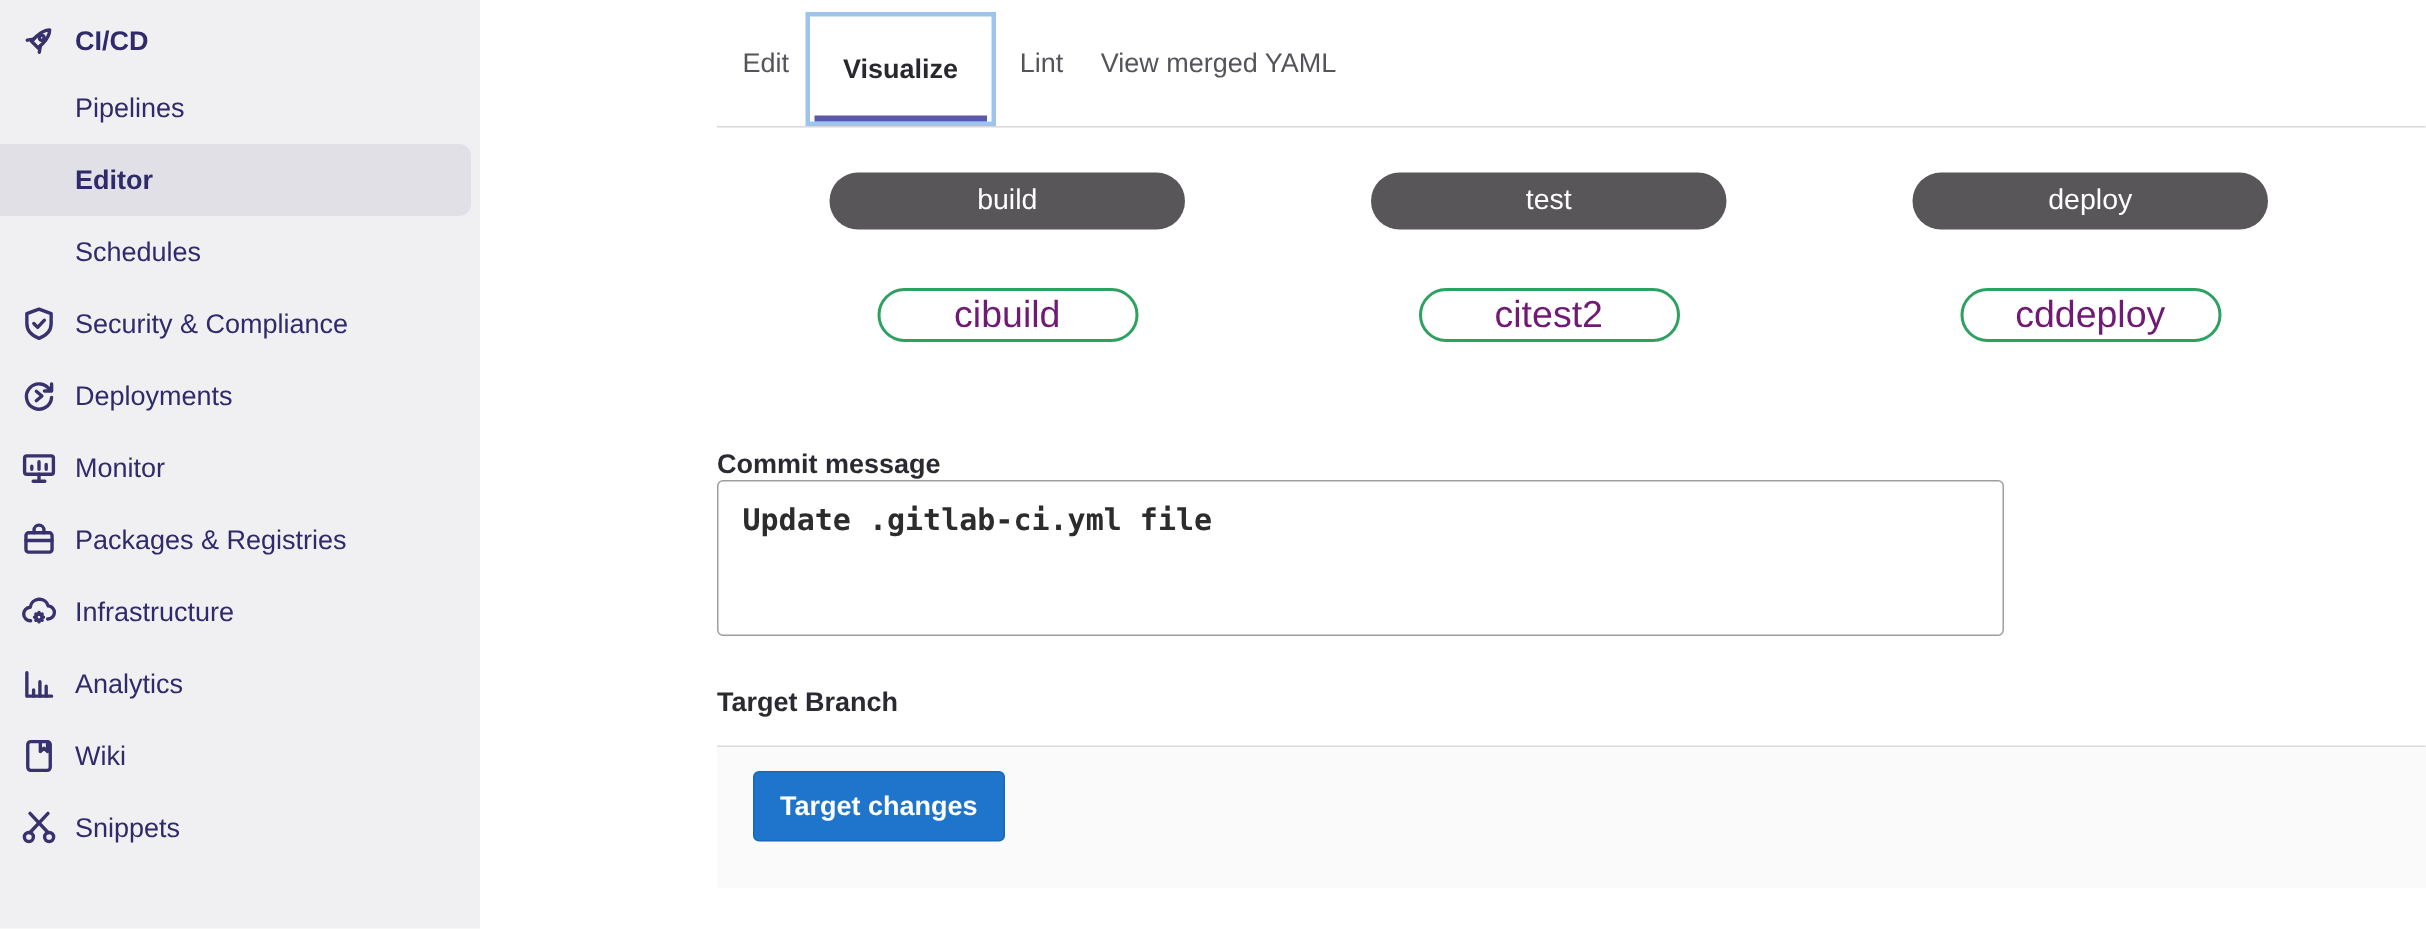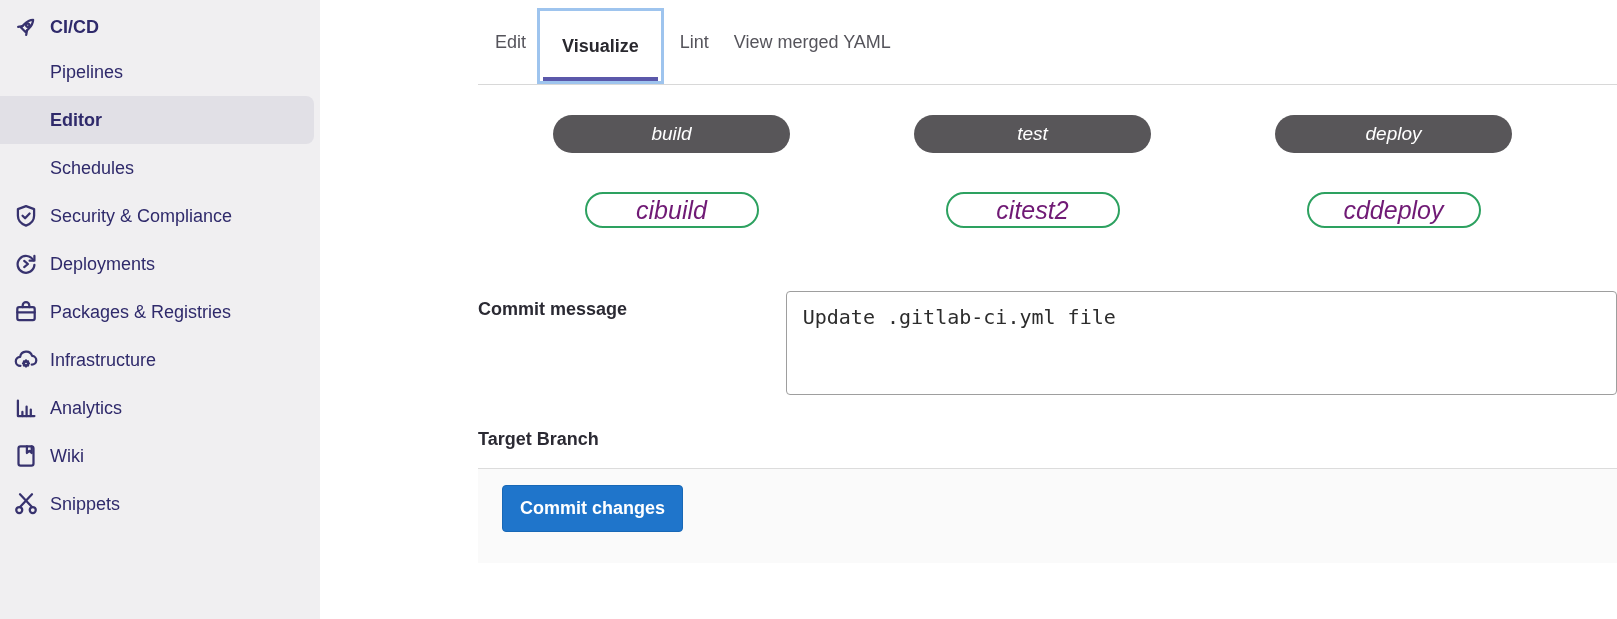--- a/index.html
+++ b/index.html
@@ -29,37 +29,37 @@
   .tab { display:flex; align-items:center; font-size:18px; color:#55545b;
          margin-right:25px; cursor:pointer; }
   .tab.active { position:relative; border:3px solid #9ec4ee; padding:0 22px;
                 margin-top:8px; margin-right:16px; margin-left:-14px;
                 font-weight:700; color:#29282e; }
   .tab.active::after { content:""; position:absolute; left:3px; right:3px; bottom:0;
                        height:4px; background:#5b58aa; }
 
   
   .pipeline { display:flex; gap:124px; padding-left:75px; margin-top:30px; }
-  .stage-col { width:237px;font-style:italic; }
+  .stage-col { width:237px; }
   .stage-pill { height:38px; border-radius:19px; background:#585659; color:#fff;
                 font-size:19px; display:flex; align-items:center; justify-content:center; }
   .jobs { margin-top:39px; }
   .job-pill { width:174px; height:36px; margin:0 auto 11px auto; background:#fff;
               border:2.5px solid #2da160; border-radius:18px; color:#701a75;
               font-size:25px; display:flex; align-items:center; justify-content:center;
               cursor:pointer; }
 
   
   .form-row { display:flex; }
-  .form-row.commit { margin-top:52px; }
+  .form-row.commit { margin-top:52px;flex-direction:column; }
   .form-row.branch { margin-top:26px;gap:29px; }
   .form-label { width:318px; font-size:18px; font-weight:700; color:#2b2a33;
                 padding-top:8px; }
   .mono-box { font-family:"DejaVu Sans Mono", monospace; font-size:20px; color:#2c2c2c;
-              border:1px solid #9e9e9e; border-radius:4px; background:#fff; outline:none; }
+              border:1px solid #9e9e9e; border-radius:4px; background:#fff; outline:none;font-weight:bold; }
   textarea.mono-box { width:858px; height:104px; padding:13px 16px; resize:none; }
   input.mono-box { width:858px; height:46px; padding:0 16px; }
 
   
   .form-actions { margin-top:18px; border-top:1px solid #dcdcdc; background:#fafafa;
                   height:95px; padding:16px 0 0 24px; }
   .btn-primary { background:#1f75cb; border:1px solid #1868b6; border-radius:4px;
                  color:#fff; font-size:18px; font-weight:600; padding:12px 17px;
                  font-family:"Liberation Sans", sans-serif; cursor:pointer; }
 </style>
@@ -105,20 +105,30 @@
     <span class="icn">
       <svg viewBox="0 0 16 16">
         <path d="M12.9 5.5 A5.6 5.6 0 1 0 13.6 8.6"></path>
         <path d="M13.6 2.6 V5.8 H10.4"></path>
         <path d="M6.8 5.9 L9.3 8 L6.8 10.1"></path>
       </svg>
     </span>
     <span>Deployments</span>
   </div>
 
+  <div class="side-row">
+    <span class="icn">
+      <svg viewBox="0 0 16 16">
+        <rect x="1.6" y="2.6" width="12.8" height="8.2" rx="1"></rect>
+        <path d="M4.8 8.6 V7.2 M8 8.6 V5.2 M11.2 8.6 V6.4"></path>
+        <path d="M8 10.8 V13 M5.4 13.9 H10.6"></path>
+      </svg>
+    </span>
+    <span>Monitor</span>
+  </div>
 
   <div class="side-row">
     <span class="icn">
       <svg viewBox="0 0 16 16">
         <rect x="2.2" y="4.8" width="11.6" height="8.6" rx="1.2"></rect>
         <path d="M5.8 4.8 V3.6 a2.2 2.2 0 0 1 4.4 0 V4.8"></path>
         <path d="M2.2 8.2 H13.8"></path>
       </svg>
     </span>
     <span>Packages &amp; Registries</span>
@@ -208,16 +218,16 @@
   <div class="form-row commit">
     <label class="form-label">Commit message</label>
     <textarea class="mono-box" style="">Update .gitlab-ci.yml file</textarea>
   </div>
 
   <div class="form-row branch">
     <label class="form-label">Target Branch</label>
   </div>
 
   <div class="form-actions">
-    <button class="btn-primary">Commit changes</button>
+    <button class="btn-primary">Target changes</button>
   </div>
 
 </main>
 
 </body></html>

